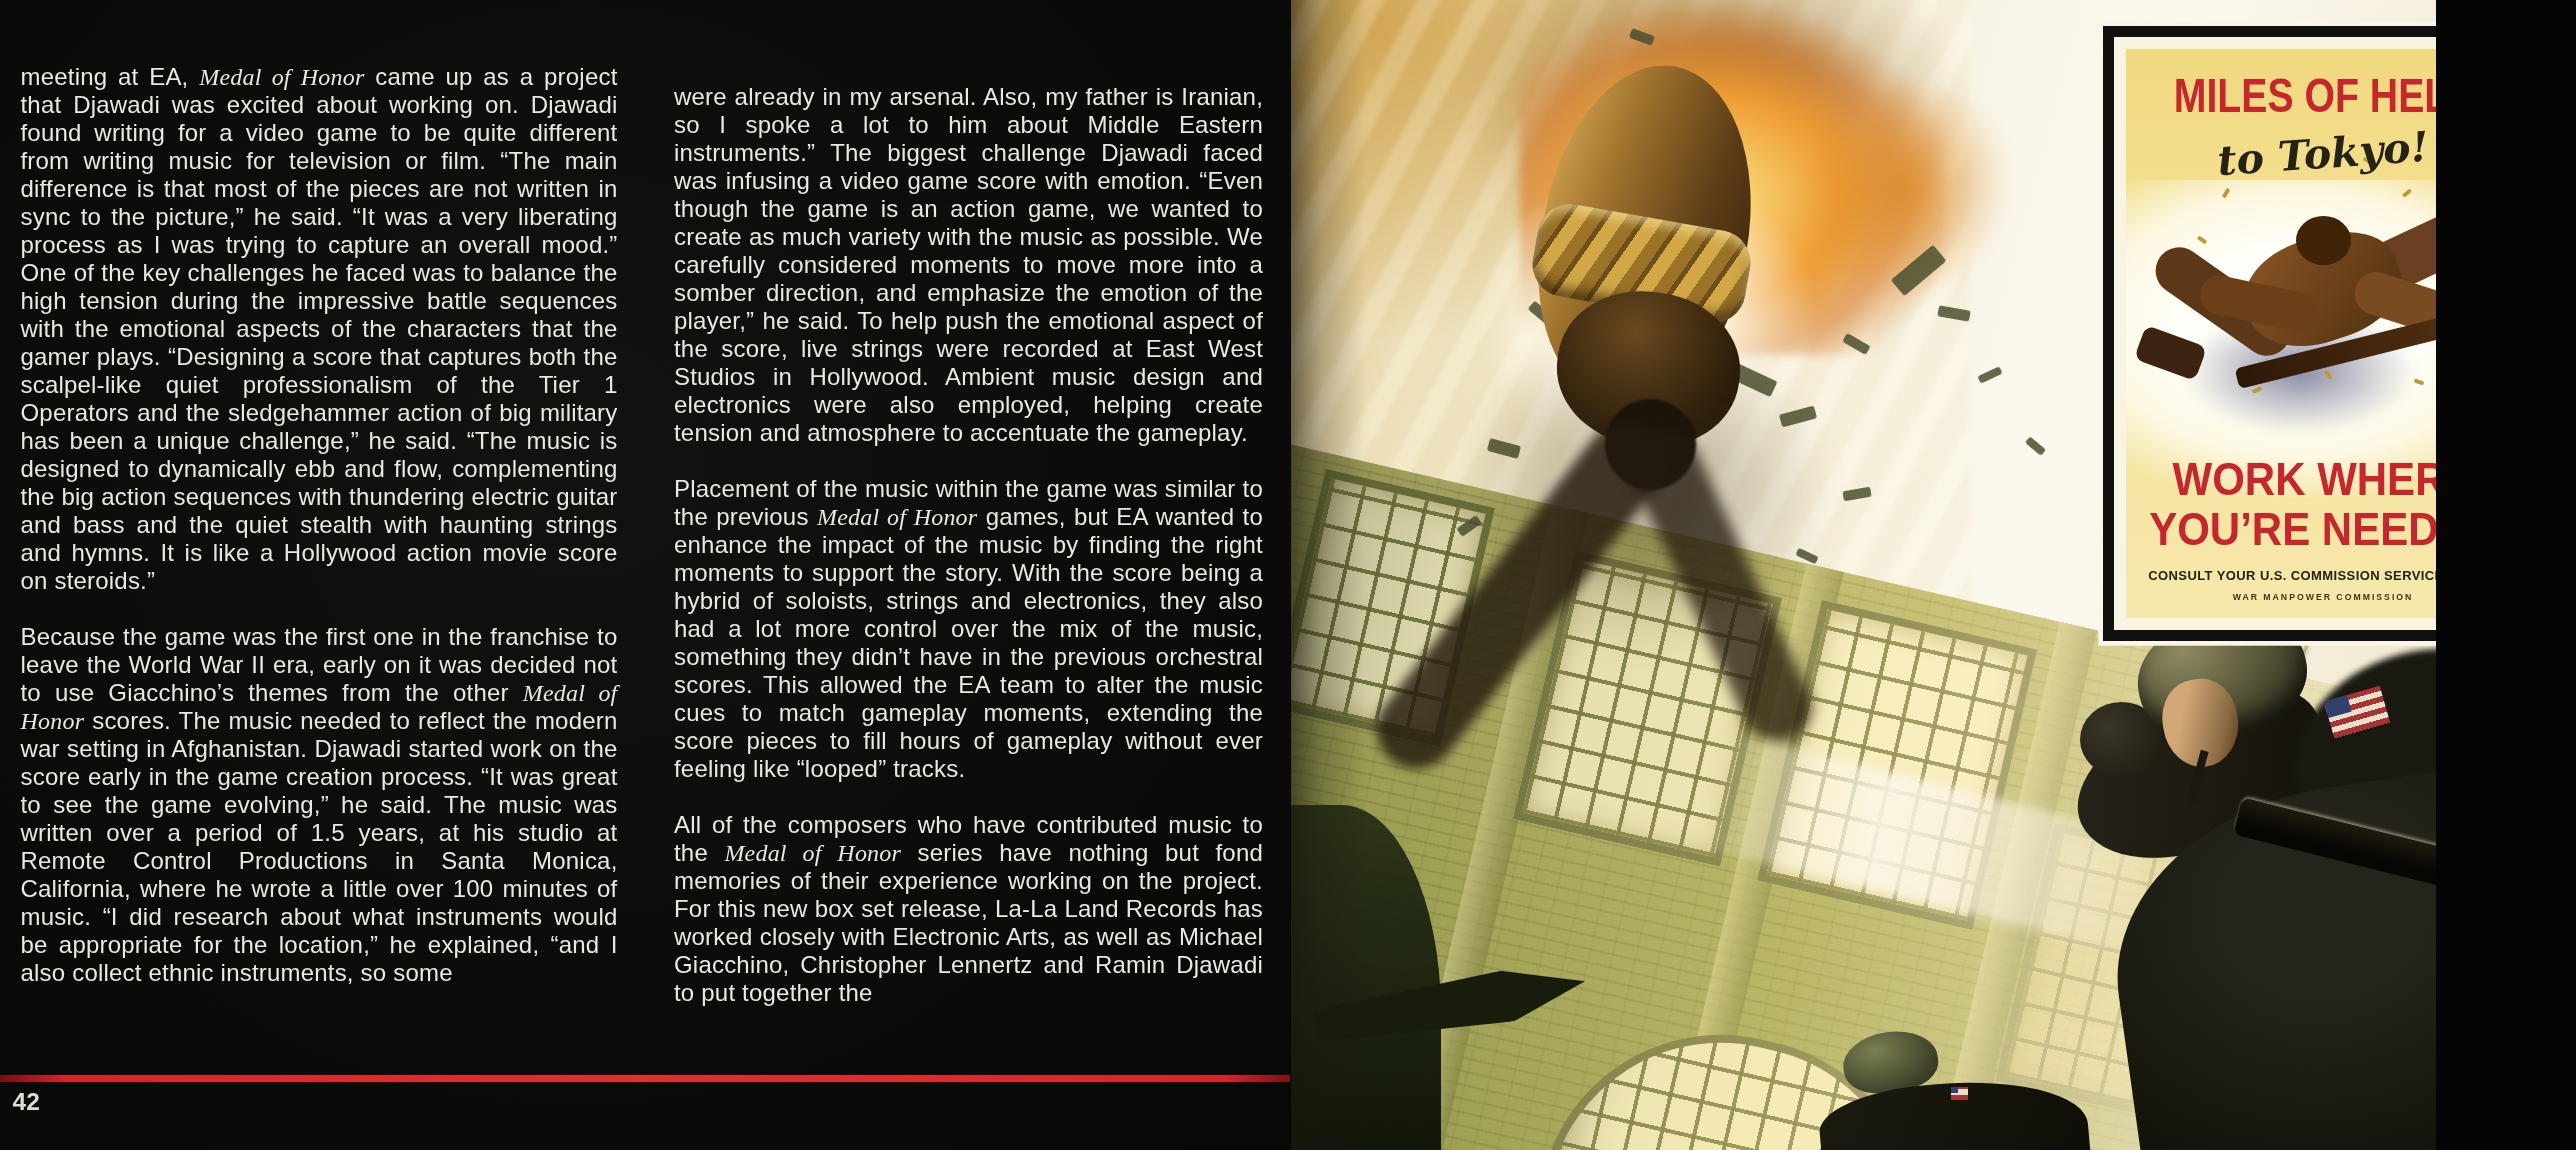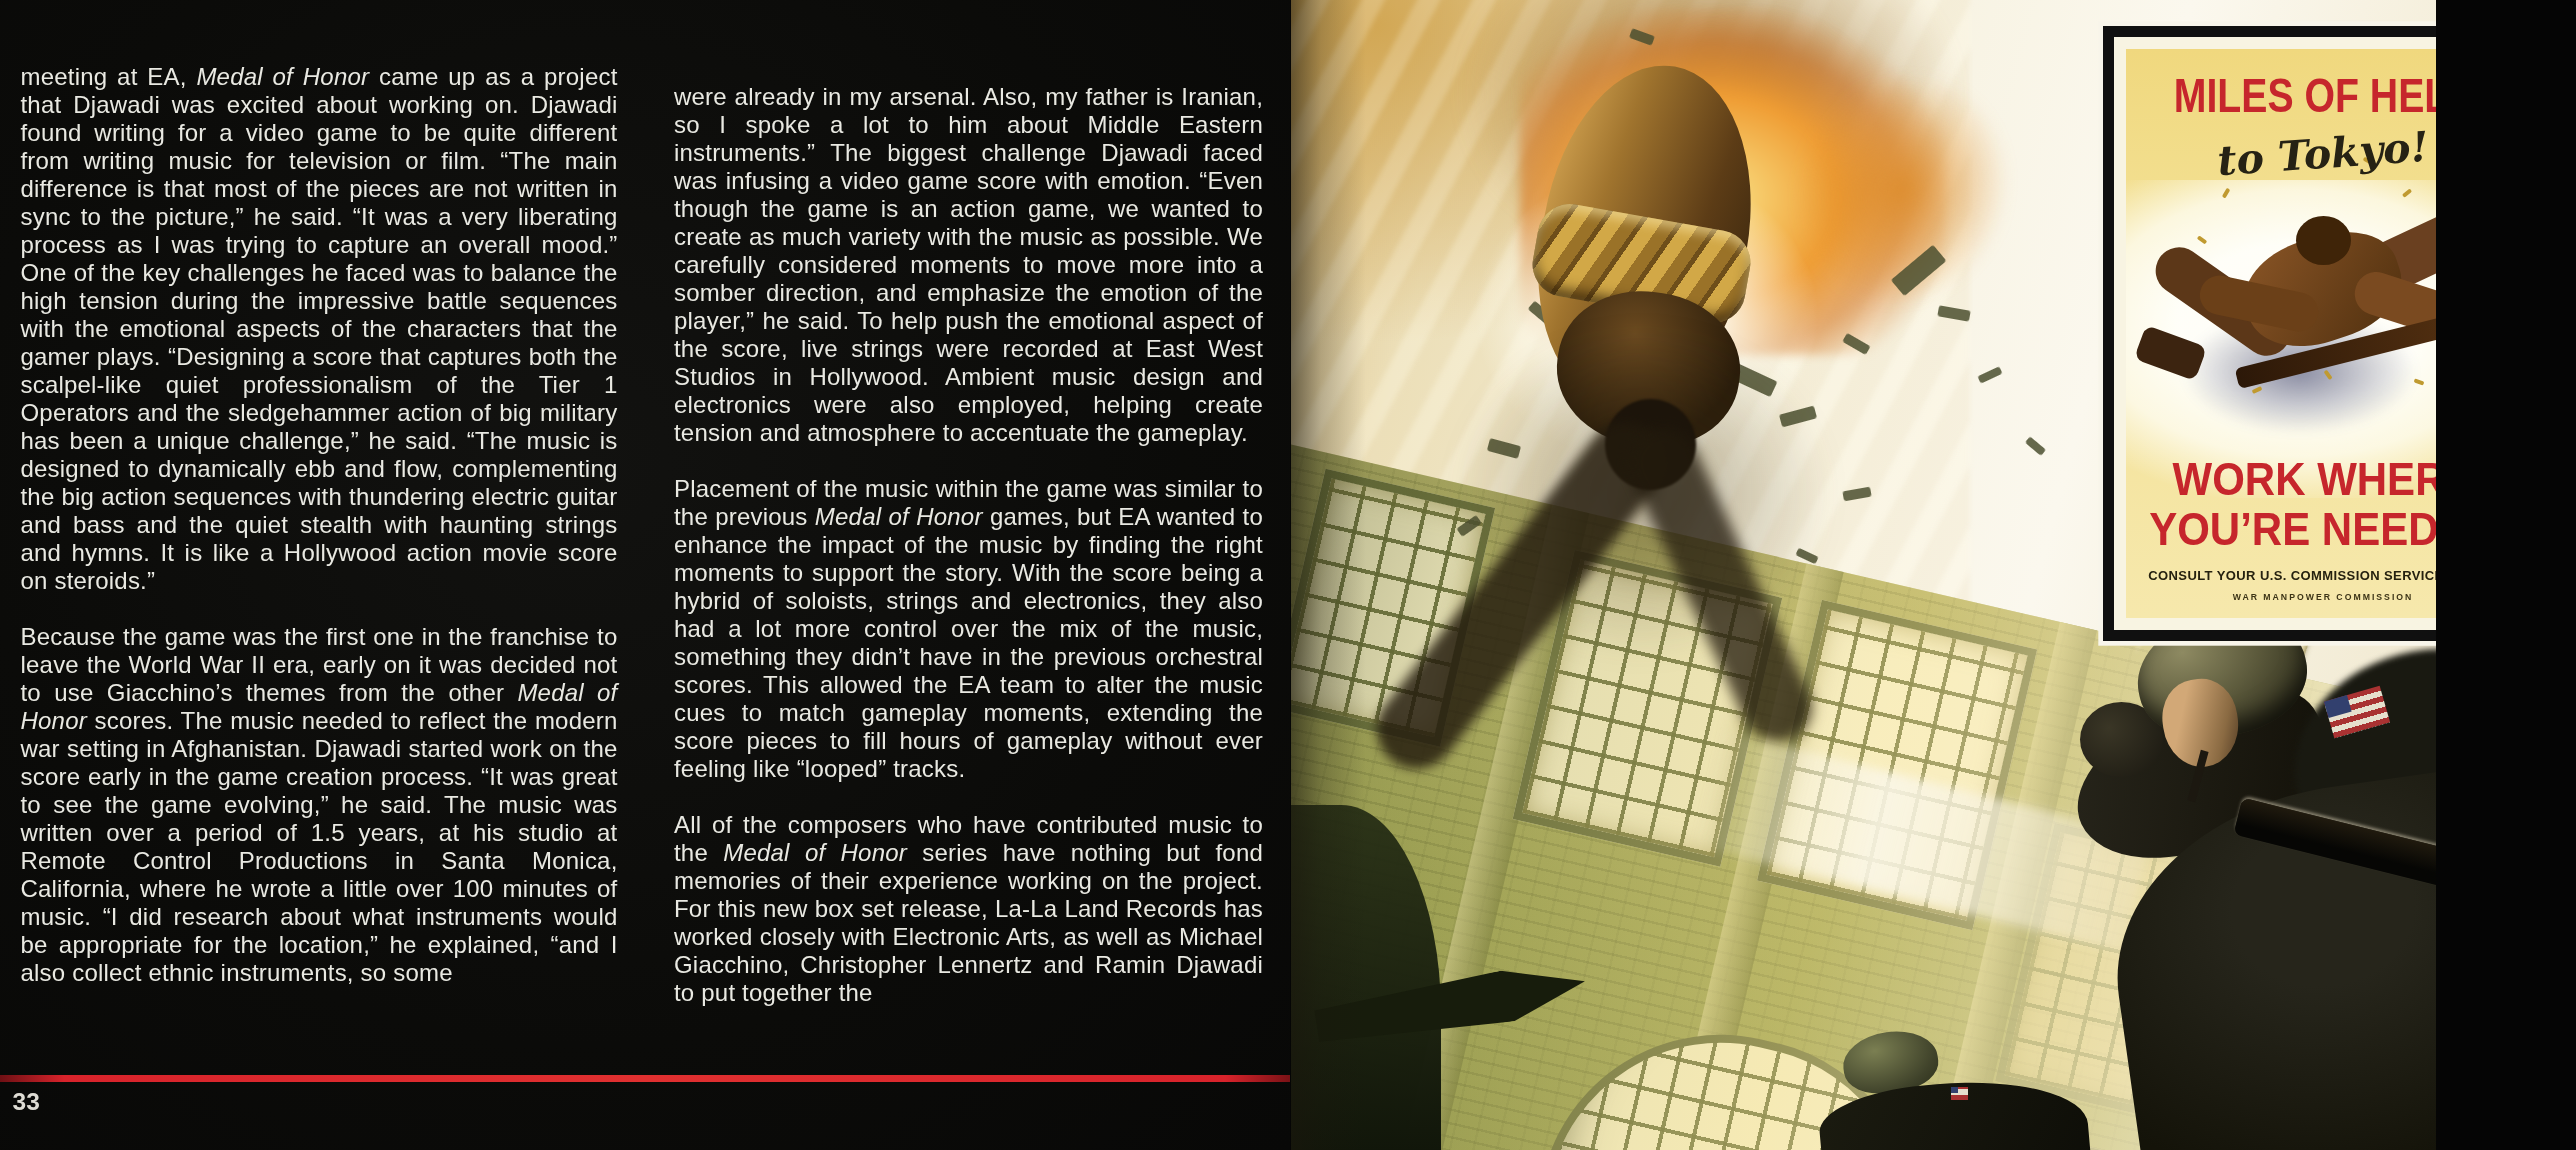--- a/index.html
+++ b/index.html
@@ -4,21 +4,21 @@
 <style>
   html,body{margin:0;padding:0;background:#000;}
   .booklet{position:relative;width:2576px;height:1151px;overflow:hidden;
            font-family:"Liberation Sans",sans-serif;background:#050505;}
   
   .page-left{position:absolute;left:0;top:0;width:1290px;height:1151px;
              background:radial-gradient(ellipse at 45% 40%, #121210 0%, #0b0b09 60%, #080807 100%);}
   .text-col{position:absolute;top:63px;color:#e9e9e2;font-size:24px;line-height:28px;
             text-align:justify;letter-spacing:0.2px;}
   .text-col p{margin:0 0 28px 0;}
-  .text-col .it{font-style:italic;}
+  .text-col .it{font-style:italic;font-family:Liberation Serif, serif;}
   #col1{left:20.5px;width:597px;}
   #col2{left:674px;width:589px;margin-top:20px;}
   .red-rule{position:absolute;left:0;top:1075px;width:1290px;height:7px;
             background:linear-gradient(90deg,#6e1014 0%,#d8232b 5%,#e03030 50%,#d8232b 95%,#7a1216 100%);}
   .page-num{position:absolute;left:12.6px;top:1088px;font-size:24.5px;font-weight:bold;color:#dededi;color:#dedcd4;}
   
   .page-right{position:absolute;left:1291px;top:0;width:1145px;height:1151px;overflow:hidden;
       background:linear-gradient(105deg,#d9bd80 0%,#eee3c0 14%,#f6f1de 38%,#fbf8ee 62%,#f3ecd6 86%,#eadfc9 100%);}
   .layer{position:absolute;}
   
@@ -74,21 +74,21 @@
     <div class="text-col" id="col1">
         <p><span>meeting at EA, </span><span class="it">Medal of Honor</span><span> came up as a project that Djawadi was excited about working on.  Djawadi found writing for a video game to be quite different from writing music for television or film. “The main difference is that most of the pieces are not written in sync to the picture,” he said.  “It was a very liberating process as I was trying to capture an overall mood.”  One of the key challenges he faced was to balance the high tension during the impressive battle sequences with the emotional aspects of the characters that the gamer plays.  “Designing a score that captures both the scalpel-like quiet professionalism of the Tier 1 Operators and the sledgehammer action of big military has been a unique challenge,” he said. “The music is designed to dynamically ebb and flow, complementing the big action sequences with thundering electric guitar and bass and the quiet stealth with haunting strings and hymns. It is like a Hollywood action movie score on steroids.”</span></p>
         <p><span>Because the game was the first one in the franchise to leave the World War II era, early on it was decided not to use Giacchino’s themes from the other </span><span class="it">Medal of Honor</span><span> scores. The music needed to reflect the modern war setting in Afghanistan. Djawadi started work on the score early in the game creation process.  “It was great to see the game evolving,” he said.  The music was written over a period of 1.5 years, at his studio at Remote Control Productions in Santa Monica, California, where he wrote a little over 100 minutes of music. “I did research about what instruments would be appropriate for the location,” he explained, “and I also collect ethnic instruments, so some</span></p>
       </div>
     <div class="text-col" id="col2">
         <p><span>were already in my arsenal. Also, my father is Iranian, so I spoke a lot to him about Middle Eastern instruments.”  The biggest challenge Djawadi faced was infusing a video game score with emotion. “Even though the game is an action game, we wanted to create as much variety with the music as possible.  We carefully considered moments to move more into a somber direction, and emphasize the emotion of the player,” he said. To help push the emotional aspect of the score, live strings were recorded at East West Studios in Hollywood.  Ambient music design and electronics were also employed, helping create tension and atmosphere to accentuate the gameplay.</span></p>
         <p><span>Placement of the music within the game was similar to the previous </span><span class="it">Medal of Honor</span><span> games, but EA wanted to enhance the impact of the music by finding the right moments to support the story. With the score being a hybrid of soloists, strings and electronics, they also had a lot more control over the mix of the music, something they didn’t have in the previous orchestral scores.  This allowed the EA team to alter the music cues to match gameplay moments, extending the score pieces to fill hours of gameplay without ever feeling like “looped” tracks.</span></p>
         <p><span>All of the composers who have contributed music to the </span><span class="it">Medal of Honor</span><span> series have nothing but fond memories of their experience working on the project.  For this new box set release, La-La Land Records has worked closely with Electronic Arts, as well as Michael Giacchino, Christopher Lennertz and Ramin Djawadi to put together the</span></p>
       </div>
     <div class="red-rule"></div>
-    <div class="page-num">33</div>
+    <div class="page-num">42</div>
   </div>
 
   <div class="page-right">
 
     <div class="layer" style="left:-47px;top:-71px;width:600px;height:442px;
                 background:radial-gradient(ellipse at 22% 22%, rgba(206,158,68,.85), rgba(206,158,68,0) 65%);"></div>
     <div class="layer" style="left:-71px;top:-47px;width:750px;height:750px;opacity:.45;filter:blur(2.4px);
                 background:repeating-linear-gradient(118deg, rgba(255,248,224,.55) 0 20.5px, rgba(220,188,118,.22) 20.5px 49px);"></div>
 
     <div class="building">

